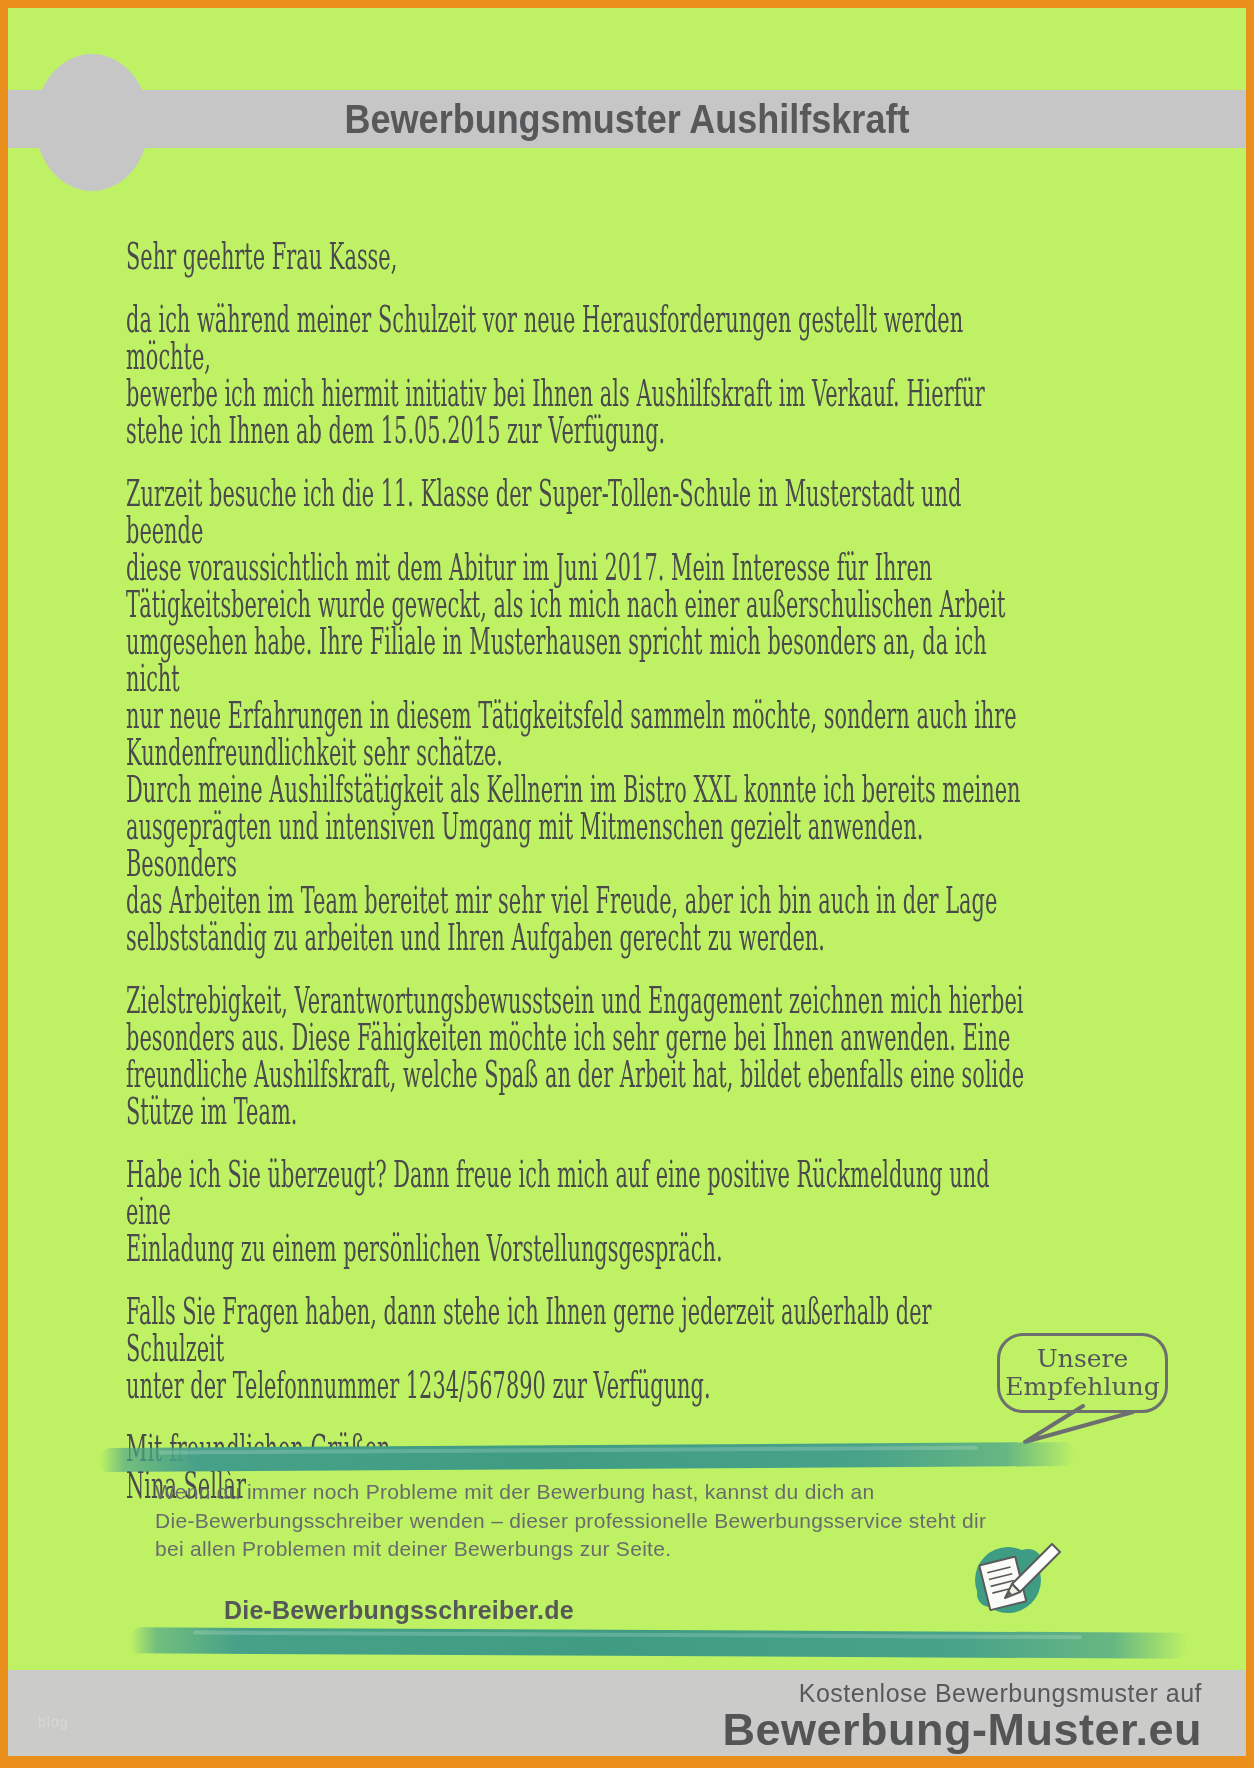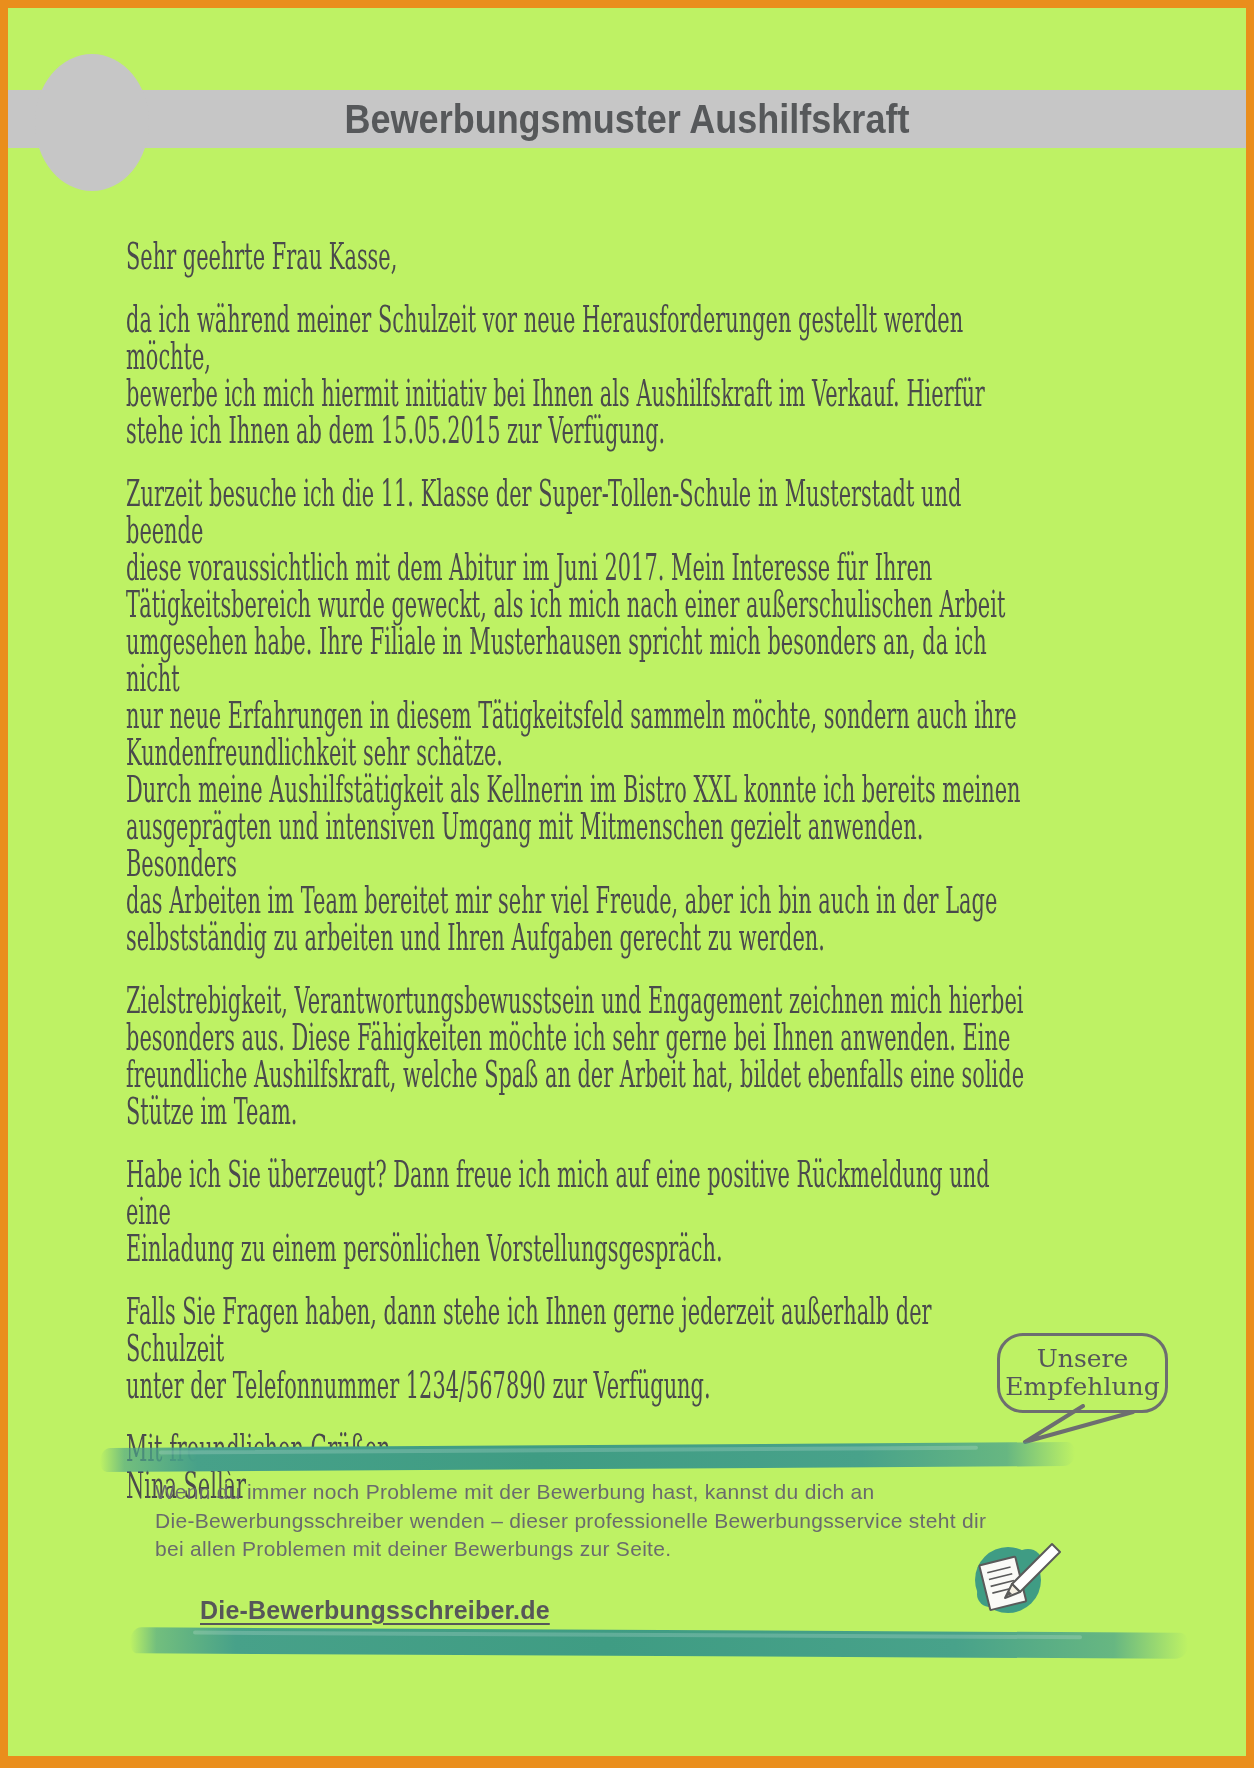--- a/index.html
+++ b/index.html
@@ -67,23 +67,23 @@
   .brush-top{left:92px;top:1437px;width:975px;transform:rotate(-.35deg);}
   .brush-bottom{left:122px;top:1622px;width:1058px;height:26px;transform:rotate(.3deg);}
   
   .promo-text{
     position:absolute;left:147px;top:1470px;width:930px;
     font-size:21px;line-height:28.5px;letter-spacing:.3px;
     color:#6a6b6d;white-space:pre-line;
   }
   .note-icon{position:absolute;left:960px;top:1524px;}
   .promo-link{
-    position:absolute;left:192px;top:1588px;
+    position:absolute;left:216px;top:1588px;
     font-size:25px;font-weight:bold;color:#565759;
-    text-decoration:underline;text-decoration-thickness:2px;text-underline-offset:4px;
+    text-decoration-thickness:2px;text-underline-offset:4px;
     letter-spacing:.2px;cursor:pointer;
   }
   
   .footer-bar{
     position:absolute;left:0;right:0;top:1662px;height:86px;
     background:#cbcbca;
   }
   .footer-watermark{
     position:absolute;left:30px;top:44px;
     font-size:14px;color:#d8d8d6;letter-spacing:1px;
@@ -160,14 +160,19 @@
     </g>
     <polygon points="84,12 92,20 52,60 44,52" fill="#ffffff" stroke="#5a5a5a" stroke-width="2" stroke-linejoin="round"></polygon>
     <polygon points="44,52 52,60 37,66" fill="#f5f0e4" stroke="#5a5a5a" stroke-width="2" stroke-linejoin="round"></polygon>
     <polygon points="41,59 44,62 37,65" fill="#5a5a5a"></polygon>
   </svg>
 
   <a class="promo-link">Die-Bewerbungsschreiber.de</a>
 
   <div class="brush brush-bottom"></div>
 
+  <div class="footer-bar">
+    <span class="footer-watermark">blog</span>
+    <div class="footer-tagline">Kostenlose Bewerbungsmuster auf</div>
+    <div class="footer-brand">Bewerbung-Muster.eu</div>
+  </div>
 
 </div>
 
 </body></html>

